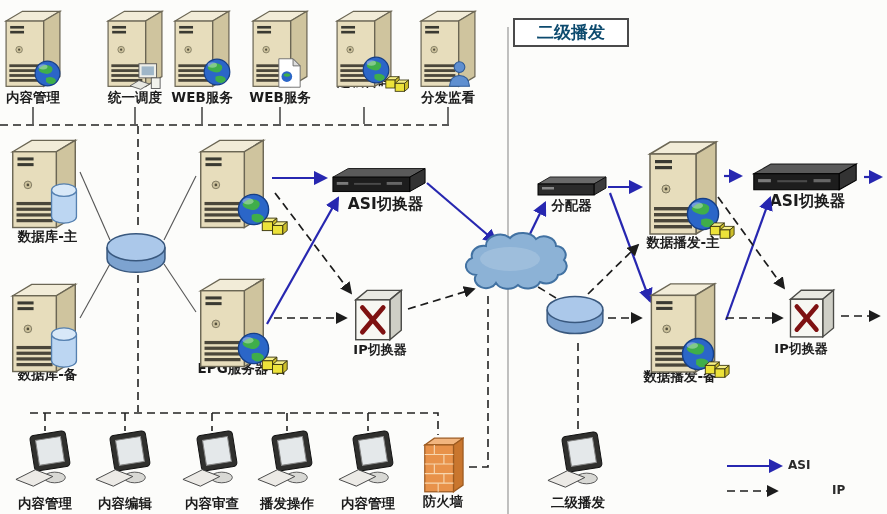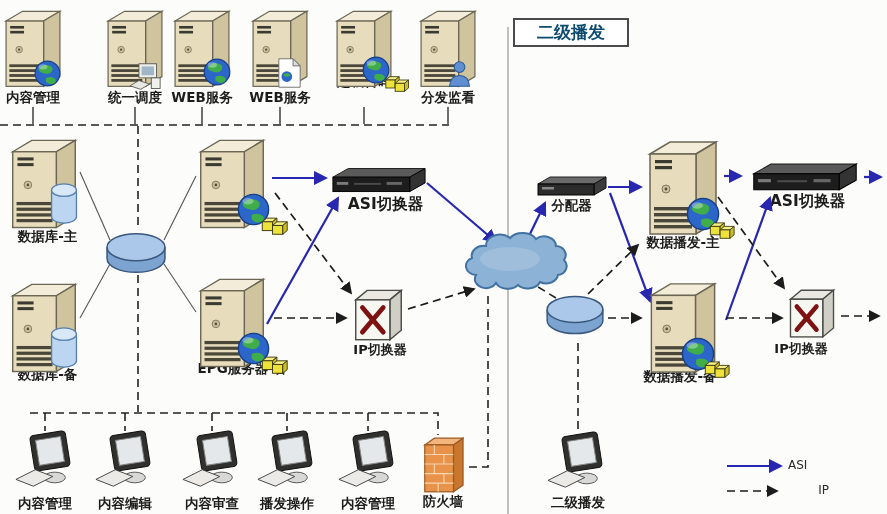--- a/index.html
+++ b/index.html
@@ -11,21 +11,21 @@
   #stage svg{display:block;}
   .lbl{
     position:absolute;text-align:center;
     font-size:13.5px;font-weight:600;color:#1c1c1c;line-height:1.15;
     white-space:nowrap;
   }
   .lbl.big{font-size:15.5px;}
   .lbl.md{font-size:13px;}
   .lbl.sw{font-size:15px;font-weight:700;color:#14335e;}
   .lbl.cloudtxt{font-size:14px;font-weight:700;color:#14335e;}
-  .lbl.legendtxt{font-size:12px;font-weight:400;color:#2a2a2a;}
+  .lbl.legendtxt{font-size:12px;font-weight:700;color:#2a2a2a;}
   #zone-box{
     position:absolute;left:513px;top:18px;width:112px;height:25px;
     border:2px solid #4a4a4a;background:#ffffff;
     font-size:17px;font-weight:700;color:#0c4a6e;
     display:flex;align-items:center;justify-content:center;
   }
   #wires{position:absolute;left:0;top:0;z-index:1;}
   .node{position:absolute;z-index:2;}
   .ln-asi{stroke:var(--c-asi,#2727b0);stroke-width:2.2;fill:none;marker-end:url(#mA);}
   .ln-ip{stroke:var(--c-ip,#1c1c1c);stroke-width:1.7;fill:none;stroke-dasharray:8 5;marker-end:url(#mB);}
@@ -390,15 +390,15 @@
   <div class="lbl" style="left:169px;top:496px;width:86px">内容审查</div>
   <div class="lbl" style="left:244px;top:496px;width:86px">播发操作</div>
   <div class="lbl" style="left:325px;top:496px;width:86px">内容管理</div>
 
   <svg class="node" style="left:420px;top:435px" width="44" height="60">
       <use href="#sym-firewall"></use>
     </svg>
   <div class="lbl" style="left:412px;top:494px;width:62px">防火墙</div>
 
   <div class="lbl legendtxt" style="left:788px;top:459px;width:40px;text-align:left">ASI</div>
-  <div class="lbl legendtxt" style="left:789px;top:484px;width:40px;text-align:right">IP</div>
+  <div class="lbl legendtxt" style="left:832px;top:484px;width:40px;text-align:left">IP</div>
 
 </div>
 
 </body></html>

